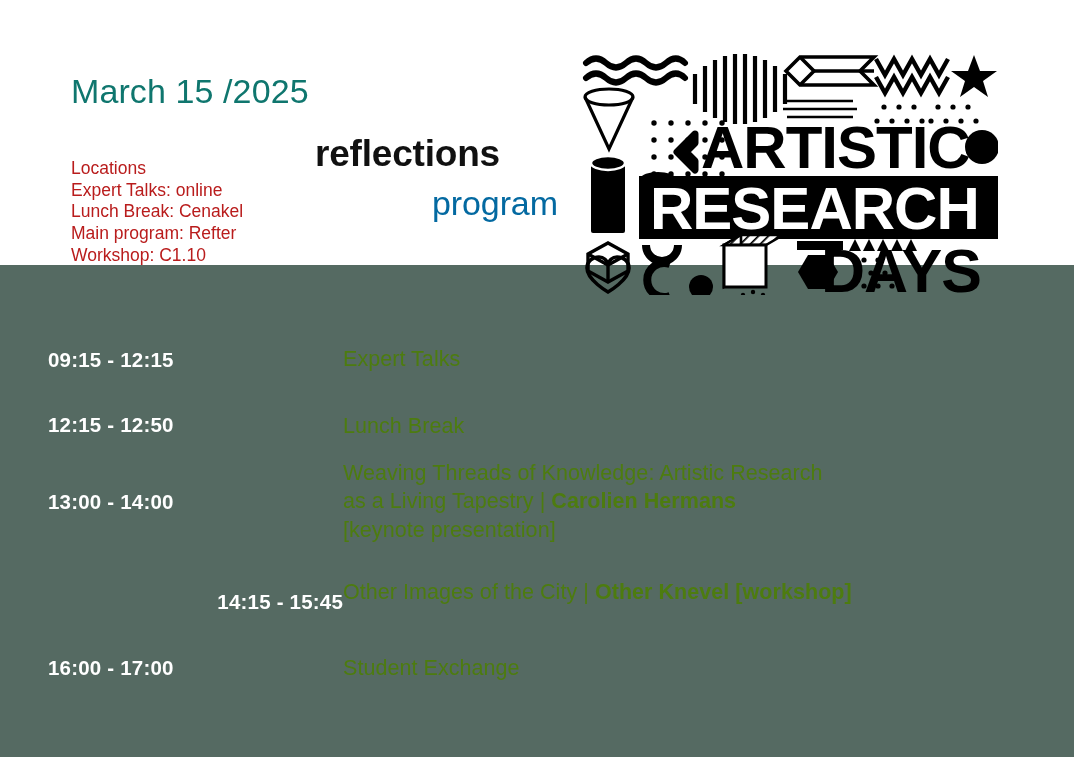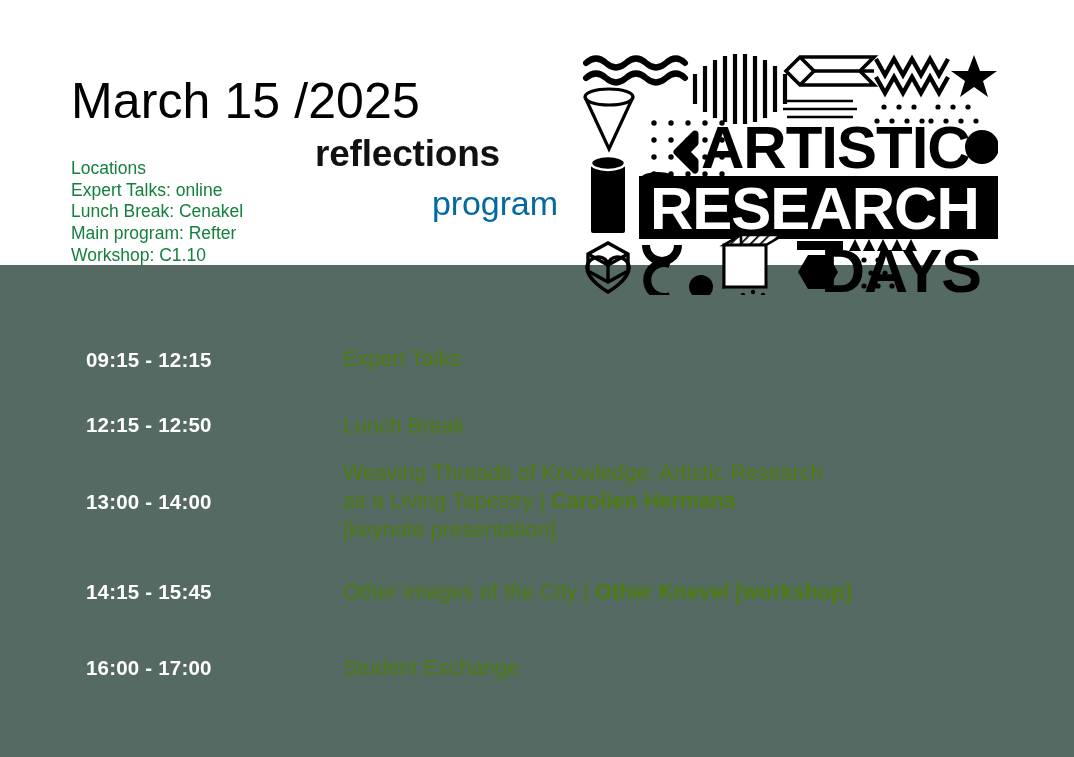--- a/index.html
+++ b/index.html
@@ -31,34 +31,34 @@
     width: 1074px;
     height: 492px;
     background: #556A62;
   }
 
   
   #date-title {
     position: absolute;
     left: 71px;
     top: 72px;
-    font-size: 50px;
+    font-size: 34px;
     font-weight: 400;
     letter-spacing: 0.1px;
-    color: #000000;
+    color: #0f766e;
     white-space: nowrap;
   }
 
   #locations-block {
     position: absolute;
     left: 71px;
     top: 158px;
     font-size: 17.5px;
     line-height: 21.7px;
-    color: #15803d;
+    color: #b91c1c;
     white-space: nowrap;
   }
   #locations-block div { white-space: nowrap; }
 
   #reflections-word {
     position: absolute;
     left: 315px;
     top: 133px;
     font-size: 37px;
     font-weight: 700;
@@ -97,21 +97,21 @@
   }
   .sched-row {
     position: absolute;
     left: 0;
     width: 1074px;
     display: flex;
     align-items: flex-start;
   }
   .sched-time {
     width: 343px;
-    padding-left: 86px;
+    padding-left: 48px;
     box-sizing: border-box;
     color: #ffffff;
     font-size: 20.5px;
     font-weight: 700;
     letter-spacing: 0.2px;
     white-space: nowrap;
   }
   .sched-desc {
     color: #4d7c0f;
     font-size: 21.5px;
@@ -124,21 +124,21 @@
   
   .row-0 { top: 80px; }
   .row-1 { top: 147px; }
   .row-2 { top: 194px; }
   .row-3 { top: 313px; }
   .row-4 { top: 389px; }
 
   .row-0 .sched-time { margin-top: 3px; }
   .row-1 .sched-time { margin-top: 1px; }
   .row-2 .sched-time { margin-top: 31px; }
-  .row-3 .sched-time { margin-top: 2px; }
+  .row-3 .sched-time { margin-top: 12px; text-align: right; }
   .row-4 .sched-time { margin-top: 2px; }
 </style>
 </head>
 <body>
 
 <div id="poster">
 
   <div id="green-band" style="background: rgb(85, 106, 98);"></div>
 
   <div id="date-title">March 15 /2025</div>

